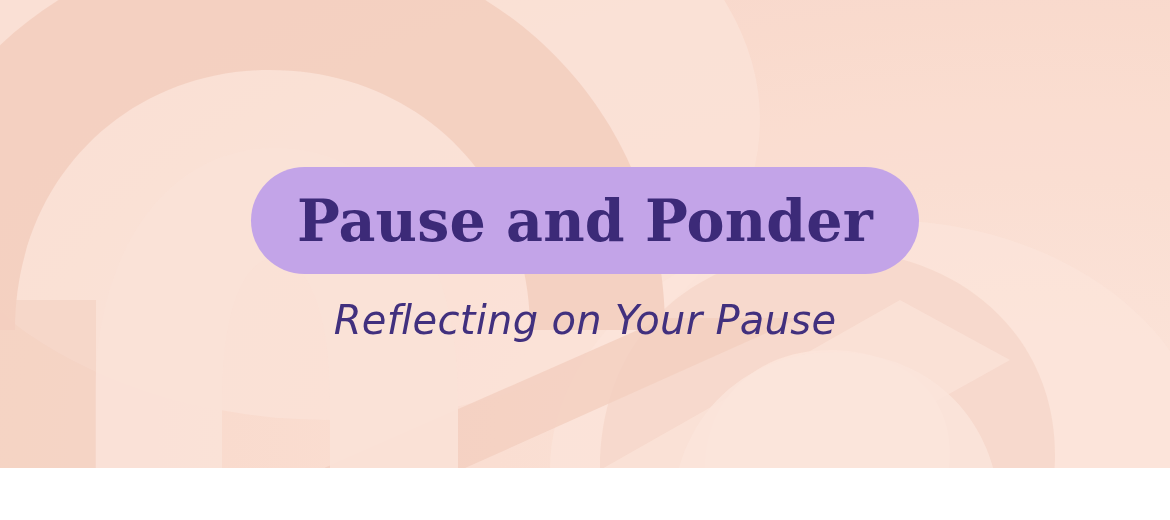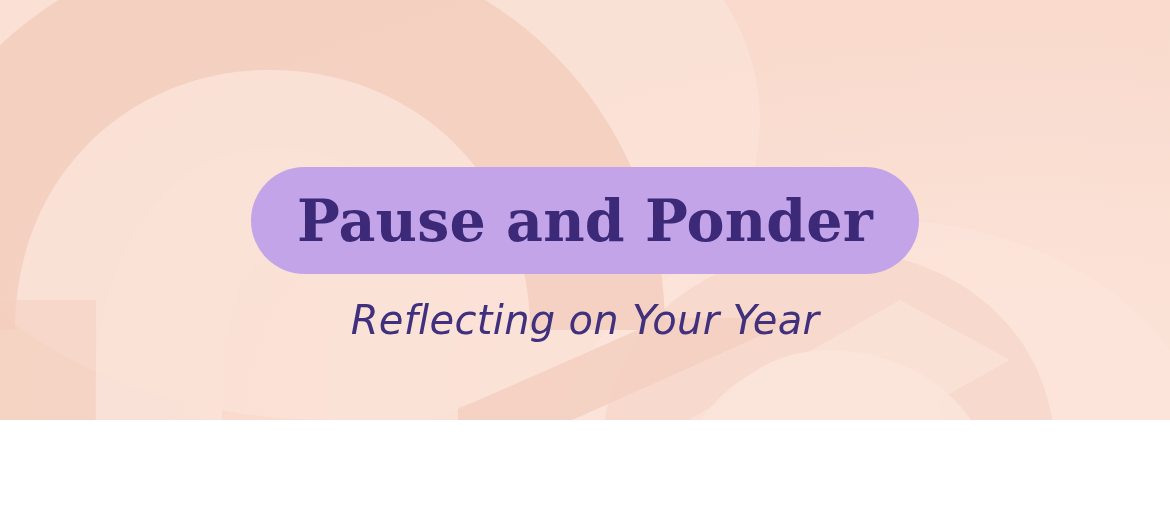--- a/index.html
+++ b/index.html
@@ -4,21 +4,21 @@
 <style>
   html, body {
     margin: 0;
     padding: 0;
     background: #ffffff;
   }
 
   #banner {
     position: relative;
     width: 1170px;
-    height: 420px;
+    height: 468px;
     overflow: hidden;
     font-family: "Liberation Sans", sans-serif;
     
     background:
       radial-gradient(120% 150% at 88% 95%, #FDE7DD 0%, #FBE0D4 38%, #F8D9CB 72%, #F7D6C8 100%);
   }
 
   
   .wm-layer {
     position: absolute;
@@ -170,16 +170,16 @@
       </g>
     </svg>
   </div>
 
   <div class="content">
 
     <div class="title-pill">
       <span class="title-text">Pause and Ponder</span>
     </div>
 
-    <div class="subtitle-text">Reflecting on Your Year</div>
+    <div class="subtitle-text">Reflecting on Your Pause</div>
 
   </div>
 </div>
 
 </body></html>

